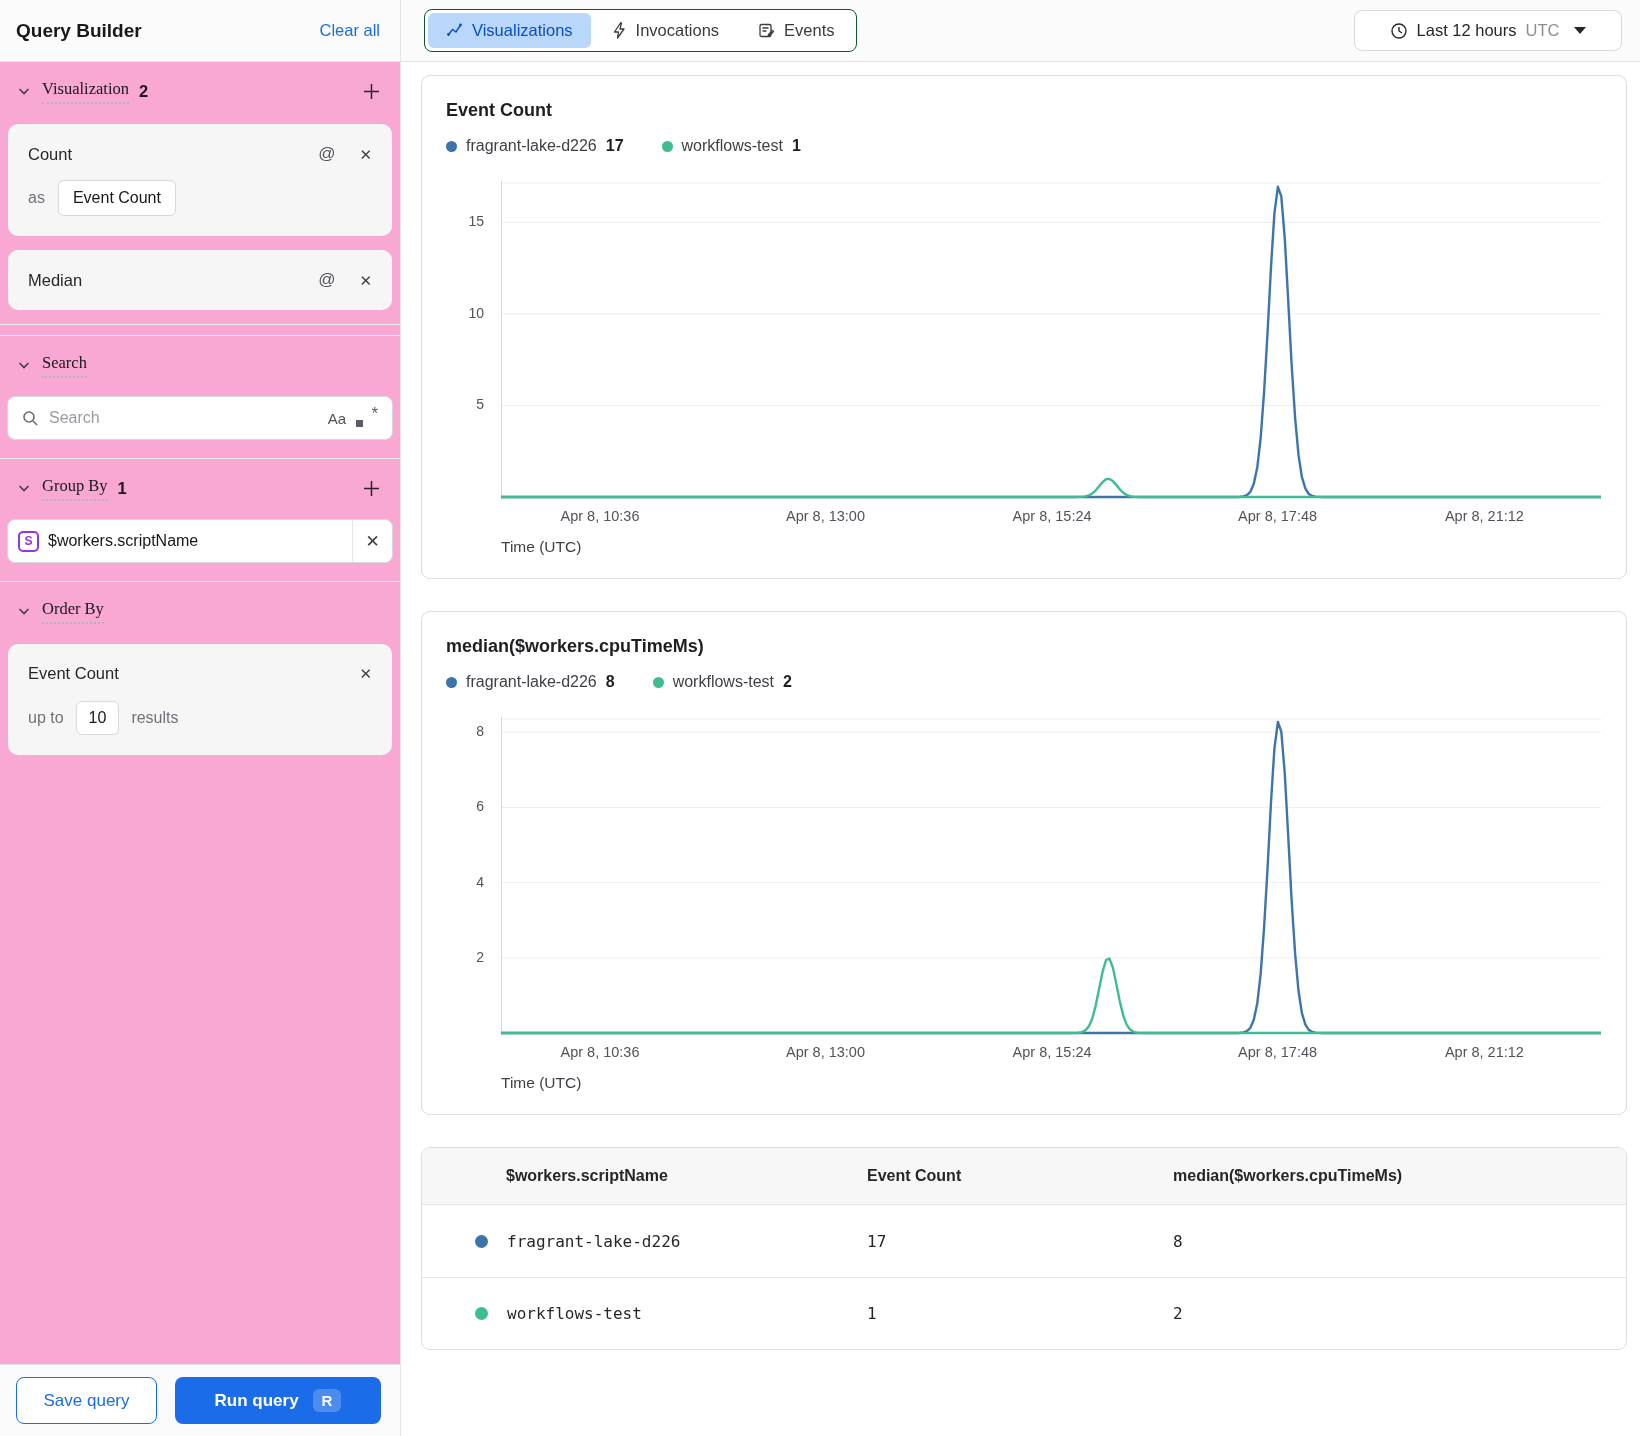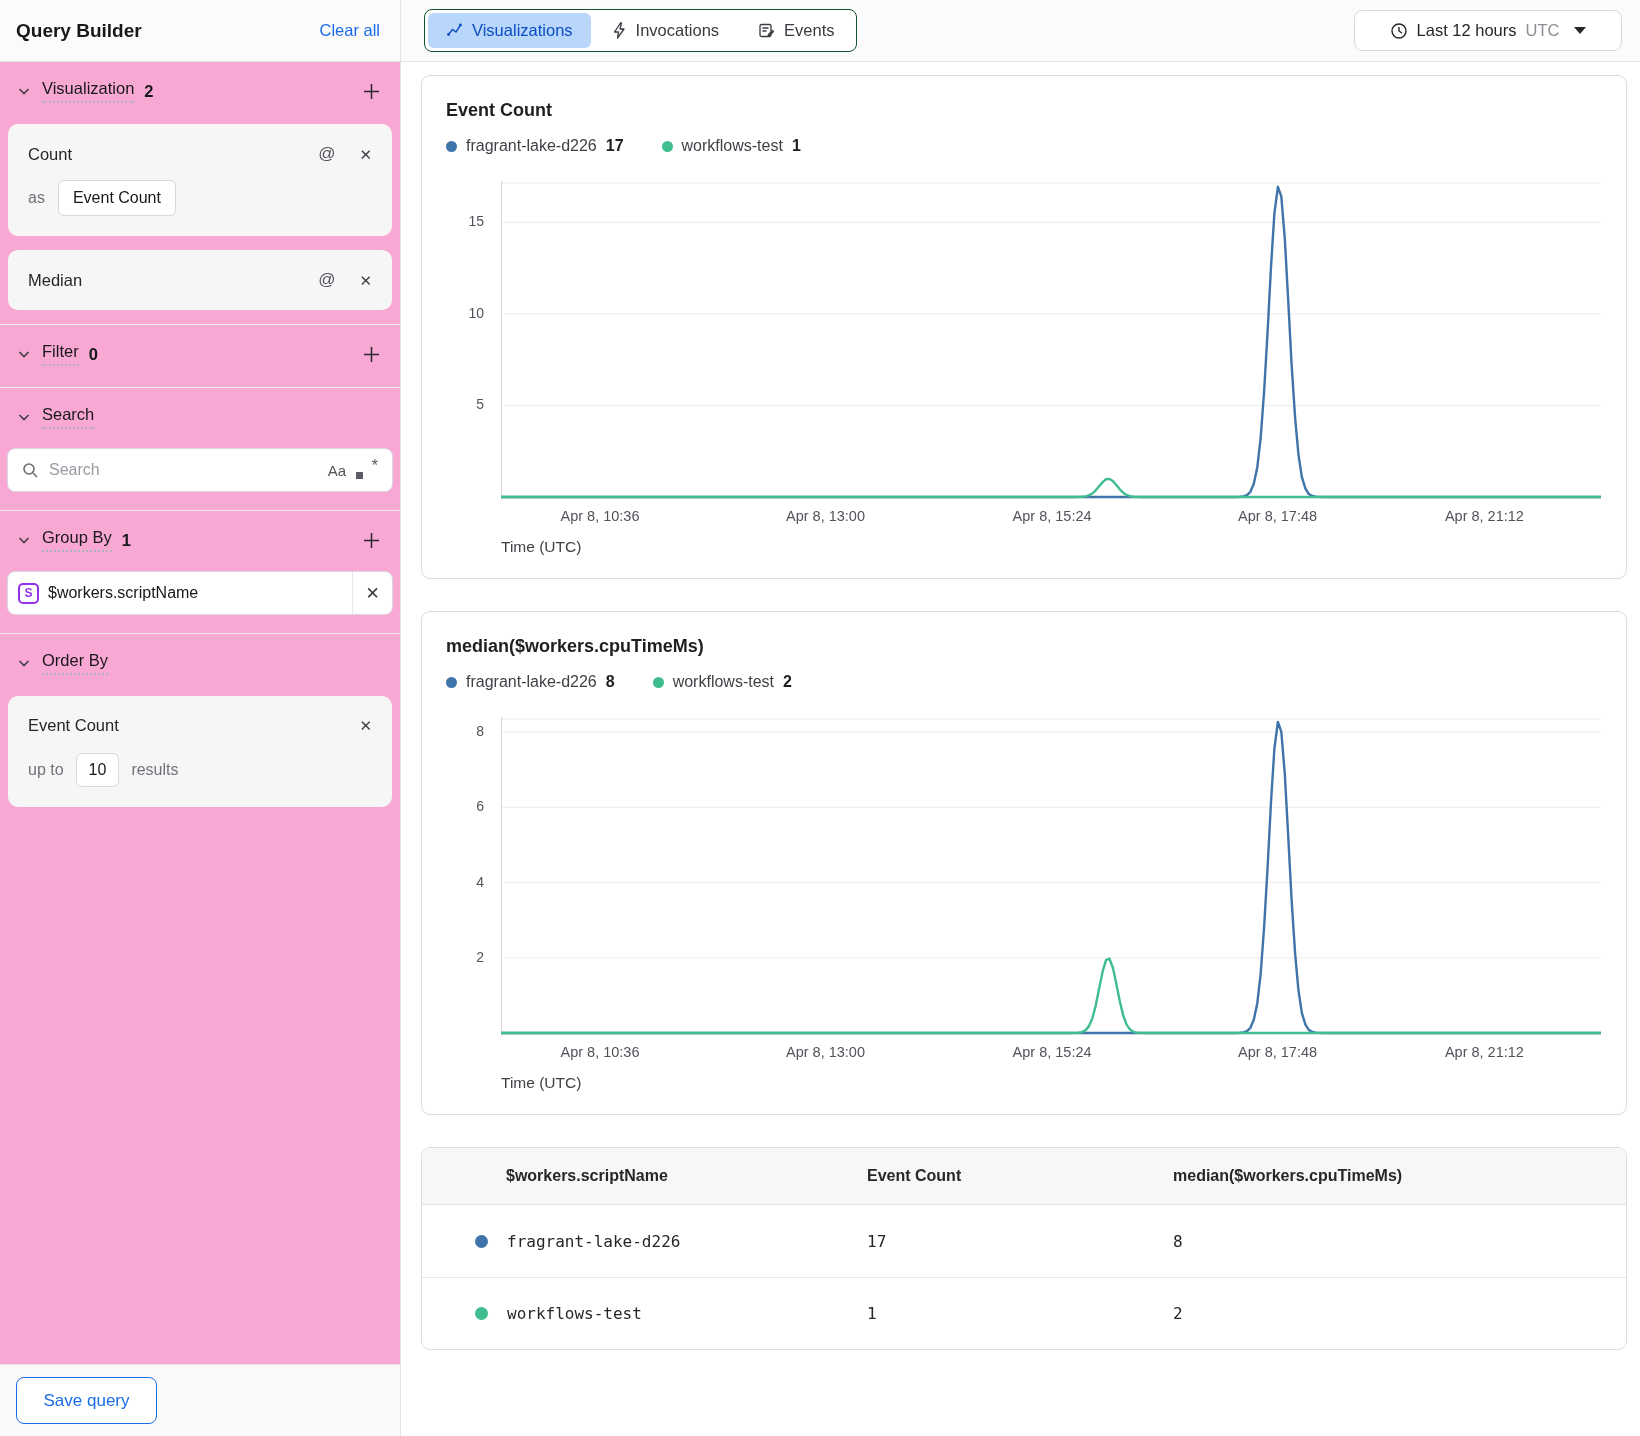--- a/index.html
+++ b/index.html
@@ -10,21 +10,21 @@
   .sidebar { position:absolute; left:0; top:0; bottom:0; width:401px;
     border-right:1px solid #e4e4e7; background:#f9a8d4; }
   .sb-head { height:62px; display:flex; align-items:center; padding:0 20px 0 16px;
     border-bottom:1px solid #e4e4e7; background:#fbfbfb; }
   .sb-title { font-size:19px; font-weight:700; color:#18181b; }
   .link-btn { margin-left:auto; font-size:16.5px; color:#1a6ce8; cursor:pointer; background:none; border:none; font-family:inherit; }
   .sb-body { position:absolute; top:62px; bottom:72px; left:0; right:0; overflow:hidden; }
 
   .section-row { display:flex; align-items:center; padding:0 18px 0 16px; height:46px; margin-top:6px; }
   .chev { width:16px; height:16px; flex:none; margin-right:10px; color:#3f3f46; }
-  .sec-label { font-size:16.5px; color:#18181b; border-bottom:2px dotted #b3b3bb; padding-bottom:3px; }
+  .sec-label { font-size:16.5px; color:#18181b; border-bottom:2px dotted #b3b3bb; padding-bottom:3px;font-family:Liberation Serif, serif; }
   .sec-count { font-size:16.5px; font-weight:700; margin-left:10px; color:#18181b; }
   .plus-btn { margin-left:auto; width:22px; height:22px; color:#27272a; background:none; border:none; cursor:pointer; display:flex; align-items:center; justify-content:center; }
   .hr { border:none; border-top:1px solid #ebebee; margin:10px 0 4px; }
 
   .viz-card { background:#f6f6f7; border-radius:10px; margin:10px 8px 14px; padding:20px; }
   .viz-card-head { display:flex; align-items:center; }
   .viz-card-title { font-size:16.5px; color:#27272a; }
   .icon-btns { margin-left:auto; display:flex; align-items:center; gap:24px; }
   .at-icon { font-size:17px; color:#52525b; cursor:pointer; background:none; border:none; font-family:inherit; }
   .x-icon { font-size:15px; color:#3f3f46; cursor:pointer; background:none; border:none; line-height:1; }
@@ -156,32 +156,20 @@
         <span class="viz-card-title">Median</span>
         <span class="icon-btns">
           <button class="at-icon">@</button>
           <button class="x-icon">✕</button>
         </span>
       </div>
     </div>
 
     <hr class="hr">
 
-    <div class="section-row">
-      <svg class="chev" viewBox="0 0 16 16" fill="none" stroke="currentColor" stroke-width="1.6">
-          <path d="M3.5 6l4.5 4.5L12.5 6"></path>
-        </svg>
-      <span class="sec-label">Filter</span>
-      <span class="sec-count">0</span>
-      <button class="plus-btn">
-        <svg width="19" height="19" viewBox="0 0 19 19" stroke="currentColor" stroke-width="1.5">
-            <path d="M9.5 2v15M2 9.5h15"></path>
-          </svg>
-      </button>
-    </div>
 
     <hr class="hr">
 
     <div class="section-row">
       <svg class="chev" viewBox="0 0 16 16" fill="none" stroke="currentColor" stroke-width="1.6">
           <path d="M3.5 6l4.5 4.5L12.5 6"></path>
         </svg>
       <span class="sec-label">Search</span>
     </div>
 
@@ -242,20 +230,24 @@
       <div class="order-row">
         <span class="muted">up to</span>
         <span class="mini-box">10</span>
         <span class="muted">results</span>
       </div>
     </div>
   </div>
 
   <div class="sb-foot">
     <button class="btn-secondary">Save query</button>
+    <button class="btn-primary">
+      <span>Run query</span>
+      <span class="kbd-badge">R</span>
+    </button>
   </div>
 </aside>
 
 <div class="main">
   <div class="topbar">
     <div class="tab-group">
       <button class="tab active">
         <svg width="17" height="17" viewBox="0 0 17 17" fill="none" stroke="currentColor" stroke-width="1.4">
             <path d="M2.5 12.5l4-5 3.5 2.5 4.5-7"></path>
             <circle cx="2.5" cy="12.5" r="1.4" fill="currentColor" stroke="none"></circle>

